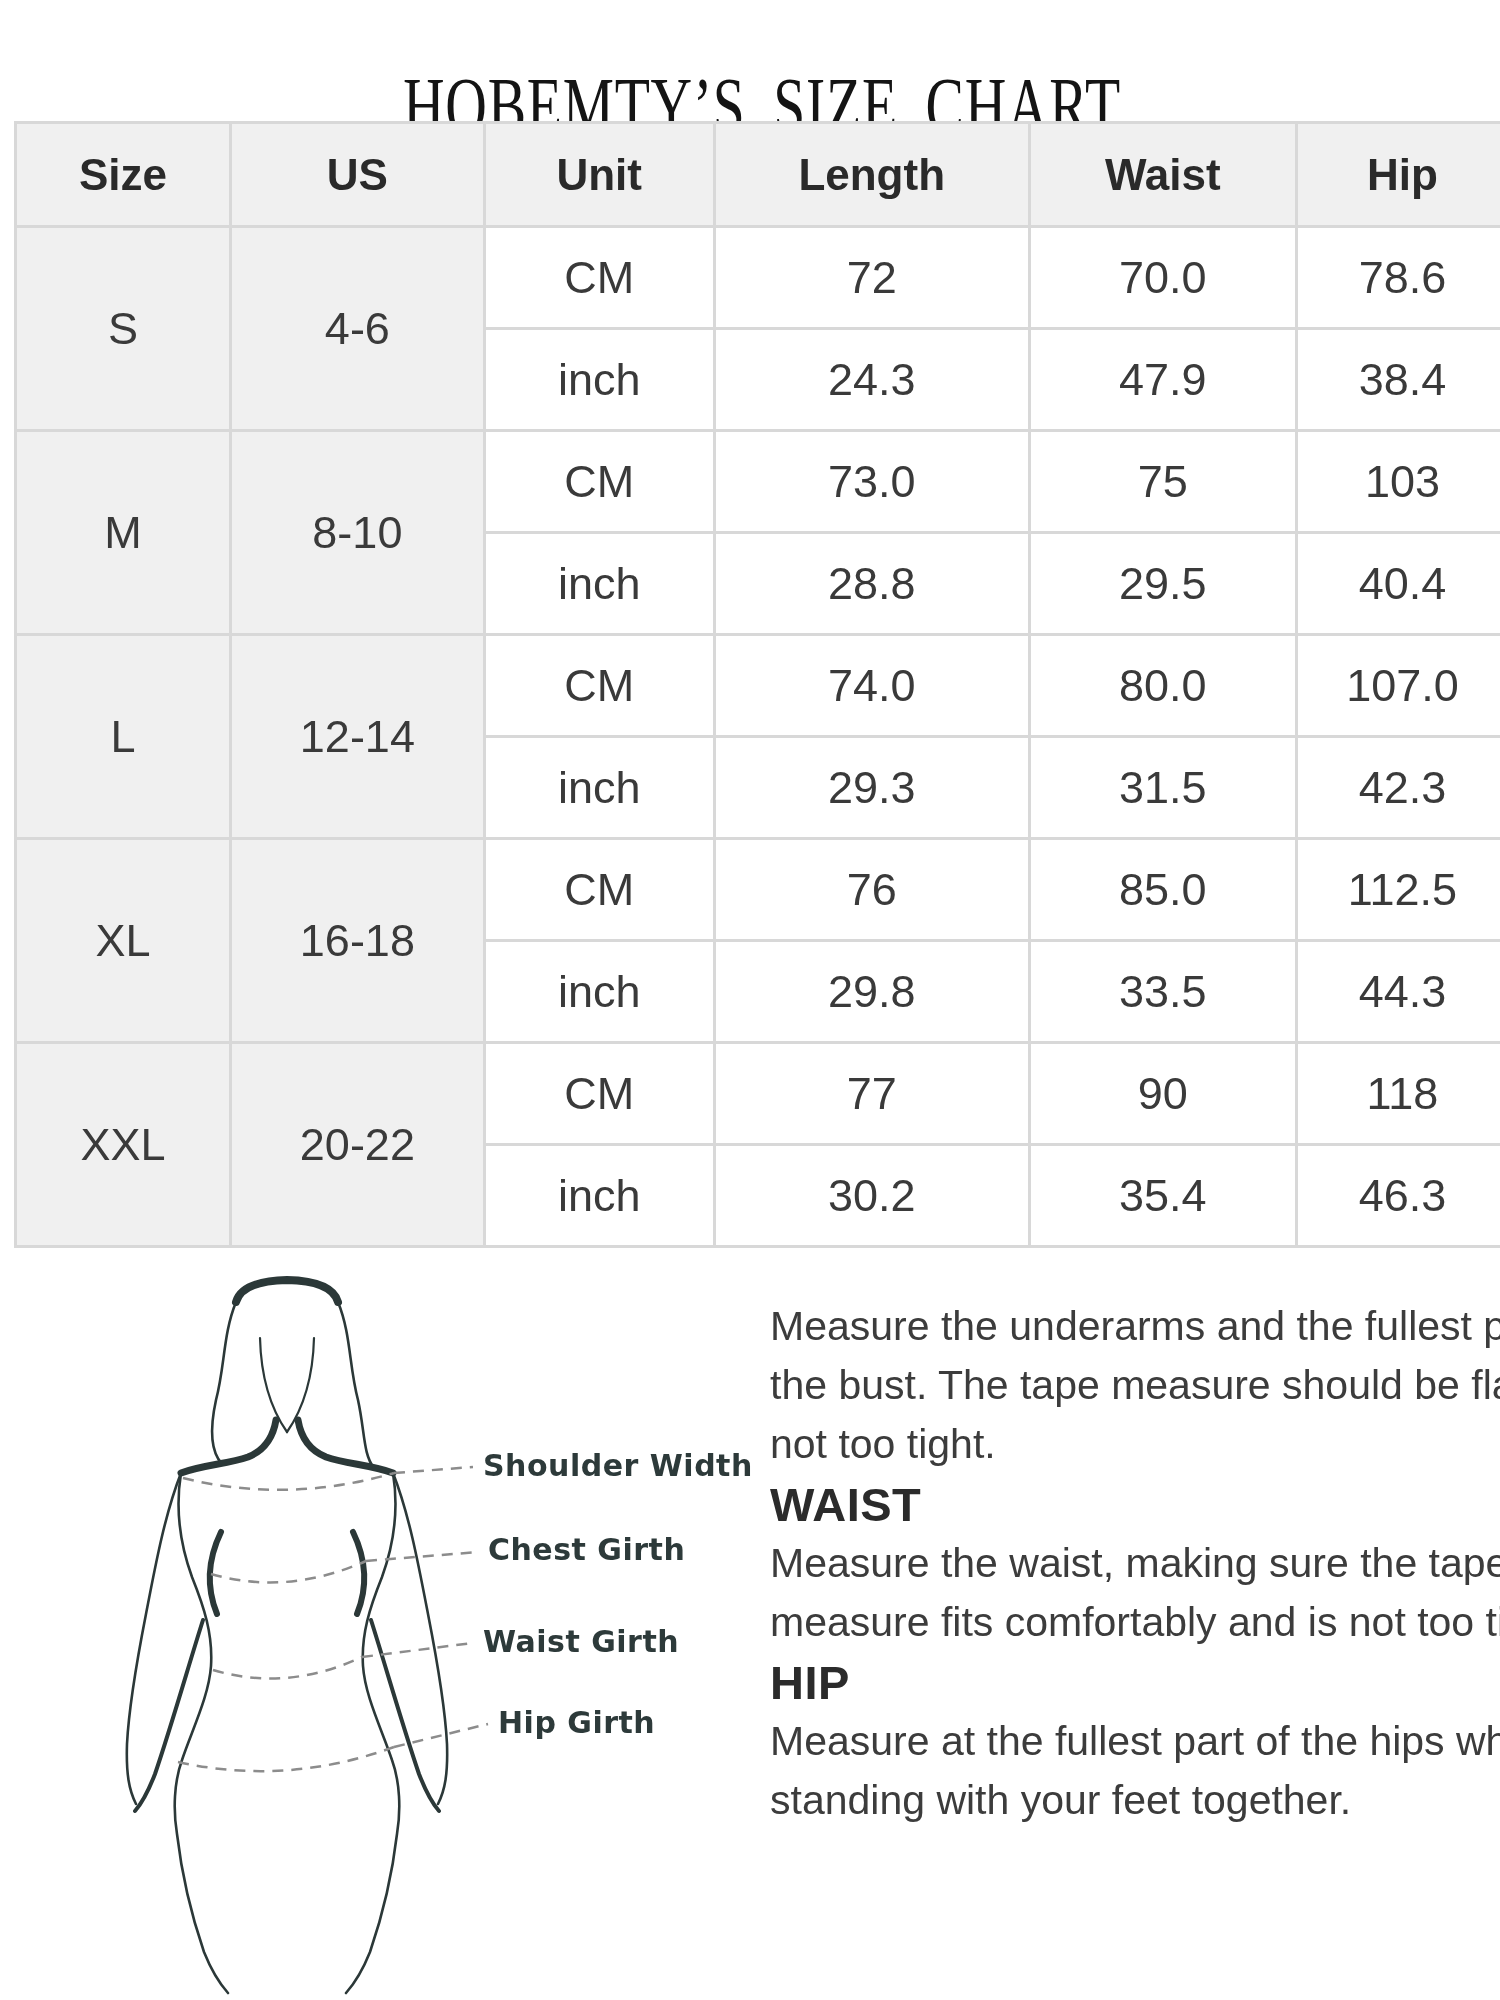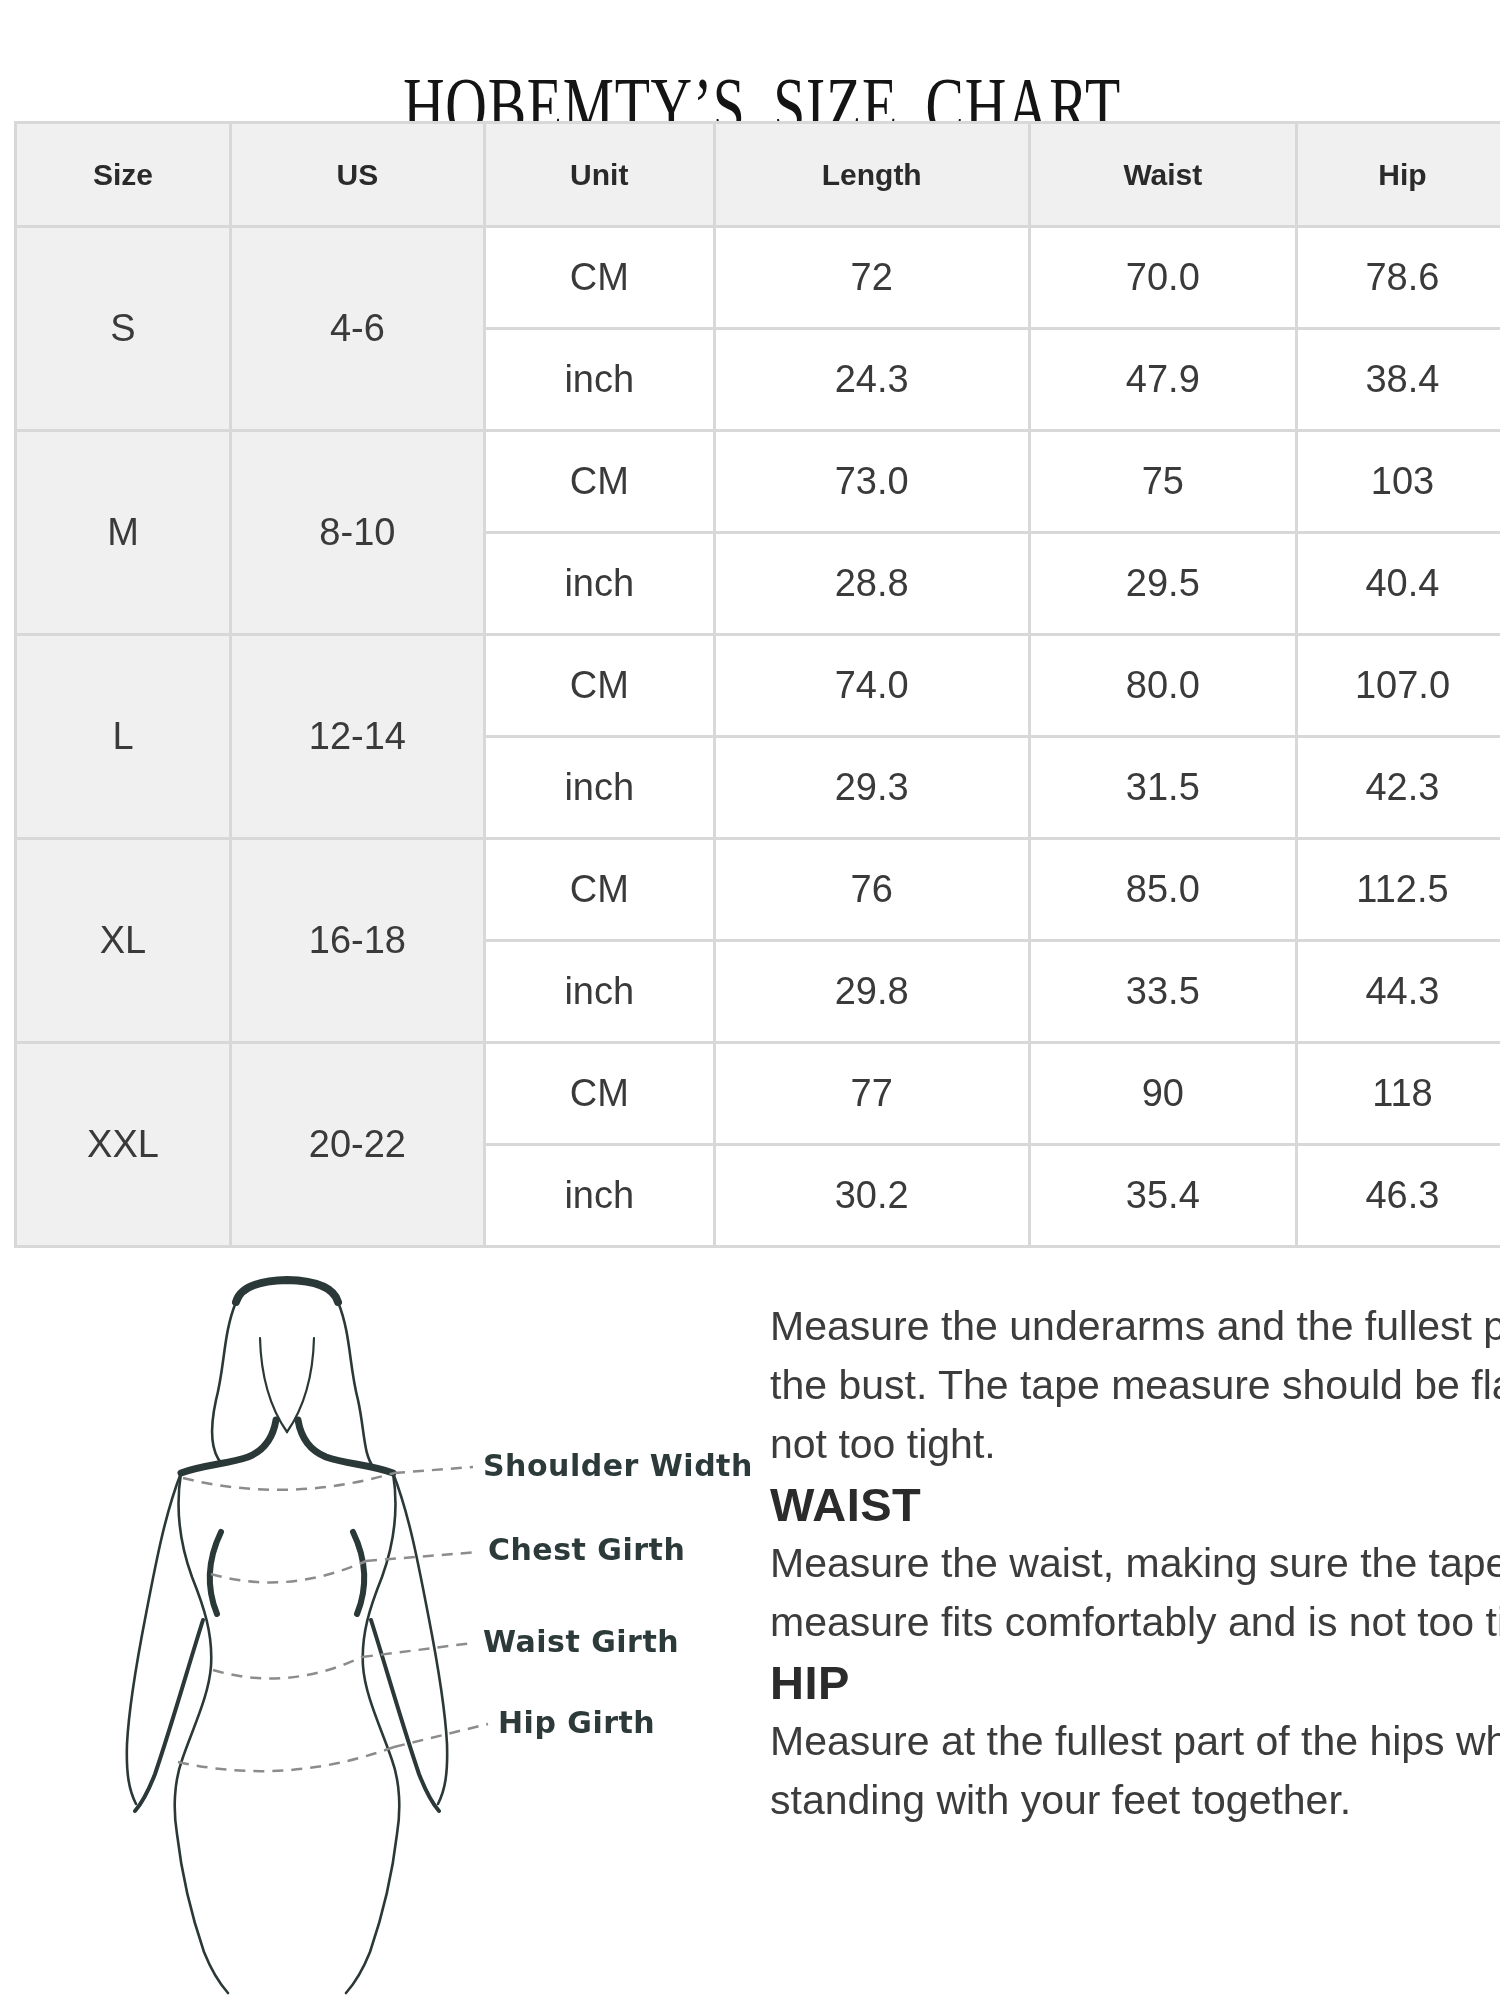--- a/index.html
+++ b/index.html
@@ -11,22 +11,22 @@
          font-family:"Liberation Serif", serif;font-weight:400;color:#141414;
          font-size:80px;line-height:88px;white-space:nowrap;
          letter-spacing:1px;word-spacing:0.22em;
          transform:scaleX(0.72);transform-origin:50% 50%;}
 
   
   .tablewrap{position:absolute;left:2px;right:2px;top:121px;}
   table.size{width:100%;border-collapse:collapse;table-layout:fixed;}
   table.size td, table.size th{border:3px solid #d8d8d8;text-align:center;vertical-align:middle;
         font-family:"Liberation Sans", sans-serif;}
-  table.size th{background:#f0f0f0;font-size:30px;font-weight:700;color:#2a2a2a;}
-  table.size td{background:#ffffff;font-size:38px;font-weight:400;color:#3a3a3a;}
+  table.size th{background:#f0f0f0;font-size:44px;font-weight:700;color:#2a2a2a;}
+  table.size td{background:#ffffff;font-size:45px;font-weight:400;color:#3a3a3a;}
   table.size td.shade{background:#f0f0f0;}
   table.size thead tr{height:104px;}
   table.size tbody tr{height:102px;}
   col.c-size{width:14.4%;} col.c-us{width:17.0%;} col.c-unit{width:15.4%;}
   col.c-len{width:21.1%;} col.c-waist{width:17.9%;} col.c-hip{width:14.2%;}
 
   
   .diagram{position:absolute;left:20px;top:1262px;width:720px;height:738px;}
   .sil{stroke:#2b3838;fill:none;stroke-linecap:round;}
   .dash{stroke:#8c8c8c;fill:none;stroke-width:2.5;stroke-dasharray:11 8;}

